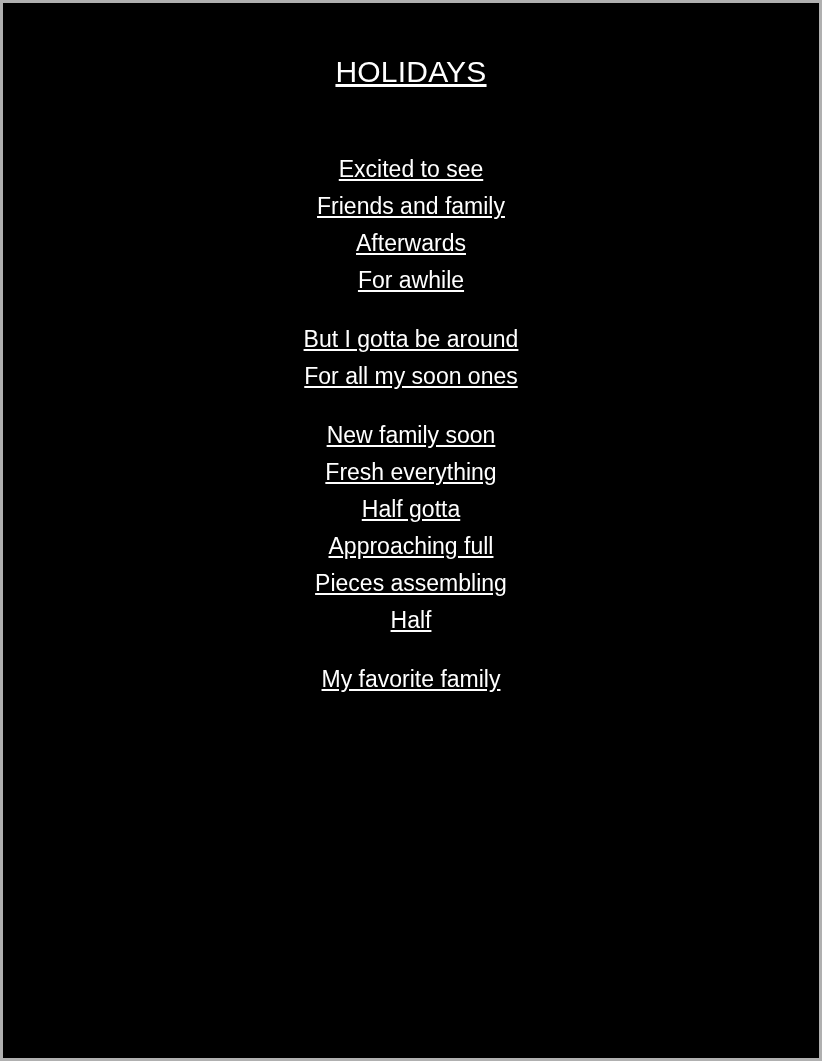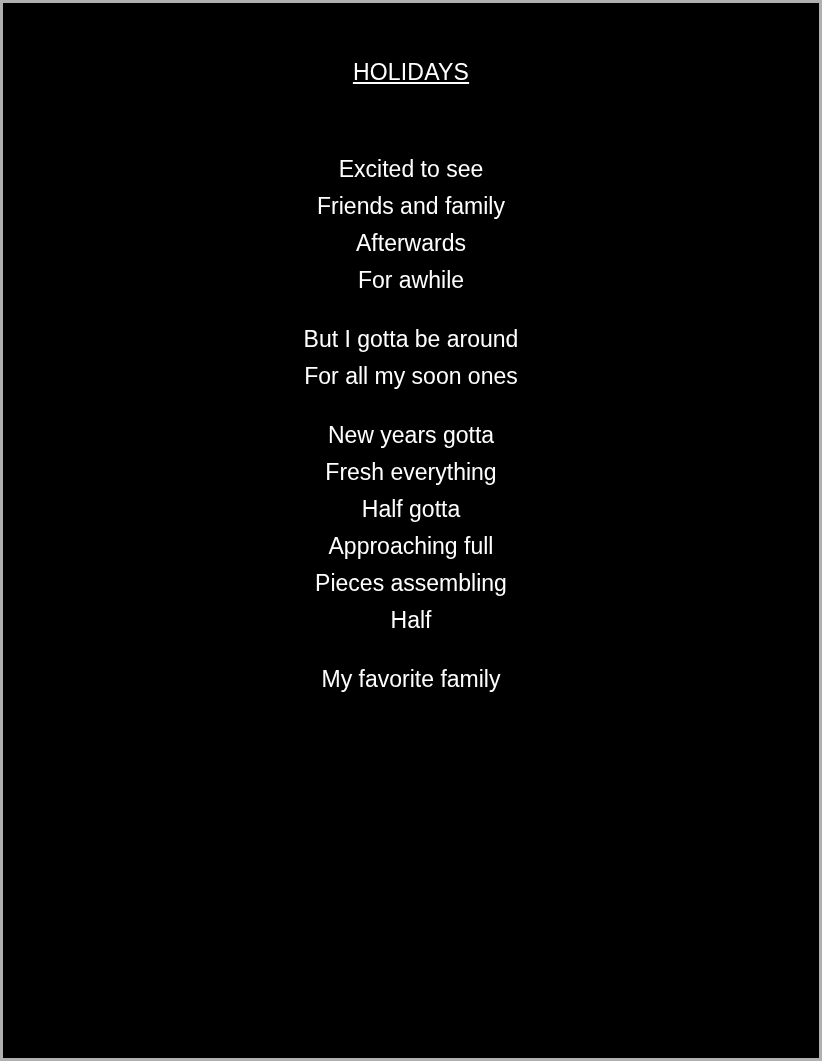--- a/index.html
+++ b/index.html
@@ -23,34 +23,35 @@
   }
   #poem {
     position: absolute;
     left: 0;
     right: 0;
     top: 52px;
     text-align: center;
     color: #ffffff;
   }
   .title {
-    font-size: 23px;
+    font-size: 30px;
     line-height: 34px;
     text-decoration: underline;
     letter-spacing: 0.2px;
     margin-bottom: 62px;
   }
   .stanza {
     margin-bottom: 22px;
   }
   .line {
     font-size: 23px;
     line-height: 37px;
     color: #ffffff;
     white-space: pre;
+    text-decoration: underline;
   }
 </style>
 </head>
 <body>
 
 <div id="page">
   <div id="poem">
 
     <div class="title">HOLIDAYS</div>
 
@@ -60,21 +61,21 @@
       <div class="line">Afterwards</div>
       <div class="line">For awhile</div>
     </div>
 
     <div class="stanza">
       <div class="line">But I gotta be around</div>
       <div class="line">For all my soon ones</div>
     </div>
 
     <div class="stanza">
-      <div class="line">New years gotta</div>
+      <div class="line">New family soon</div>
       <div class="line">Fresh everything</div>
       <div class="line">Half gotta</div>
       <div class="line">Approaching full</div>
       <div class="line">Pieces assembling</div>
       <div class="line">Half</div>
     </div>
 
     <div class="stanza">
       <div class="line">My favorite family</div>
     </div>

